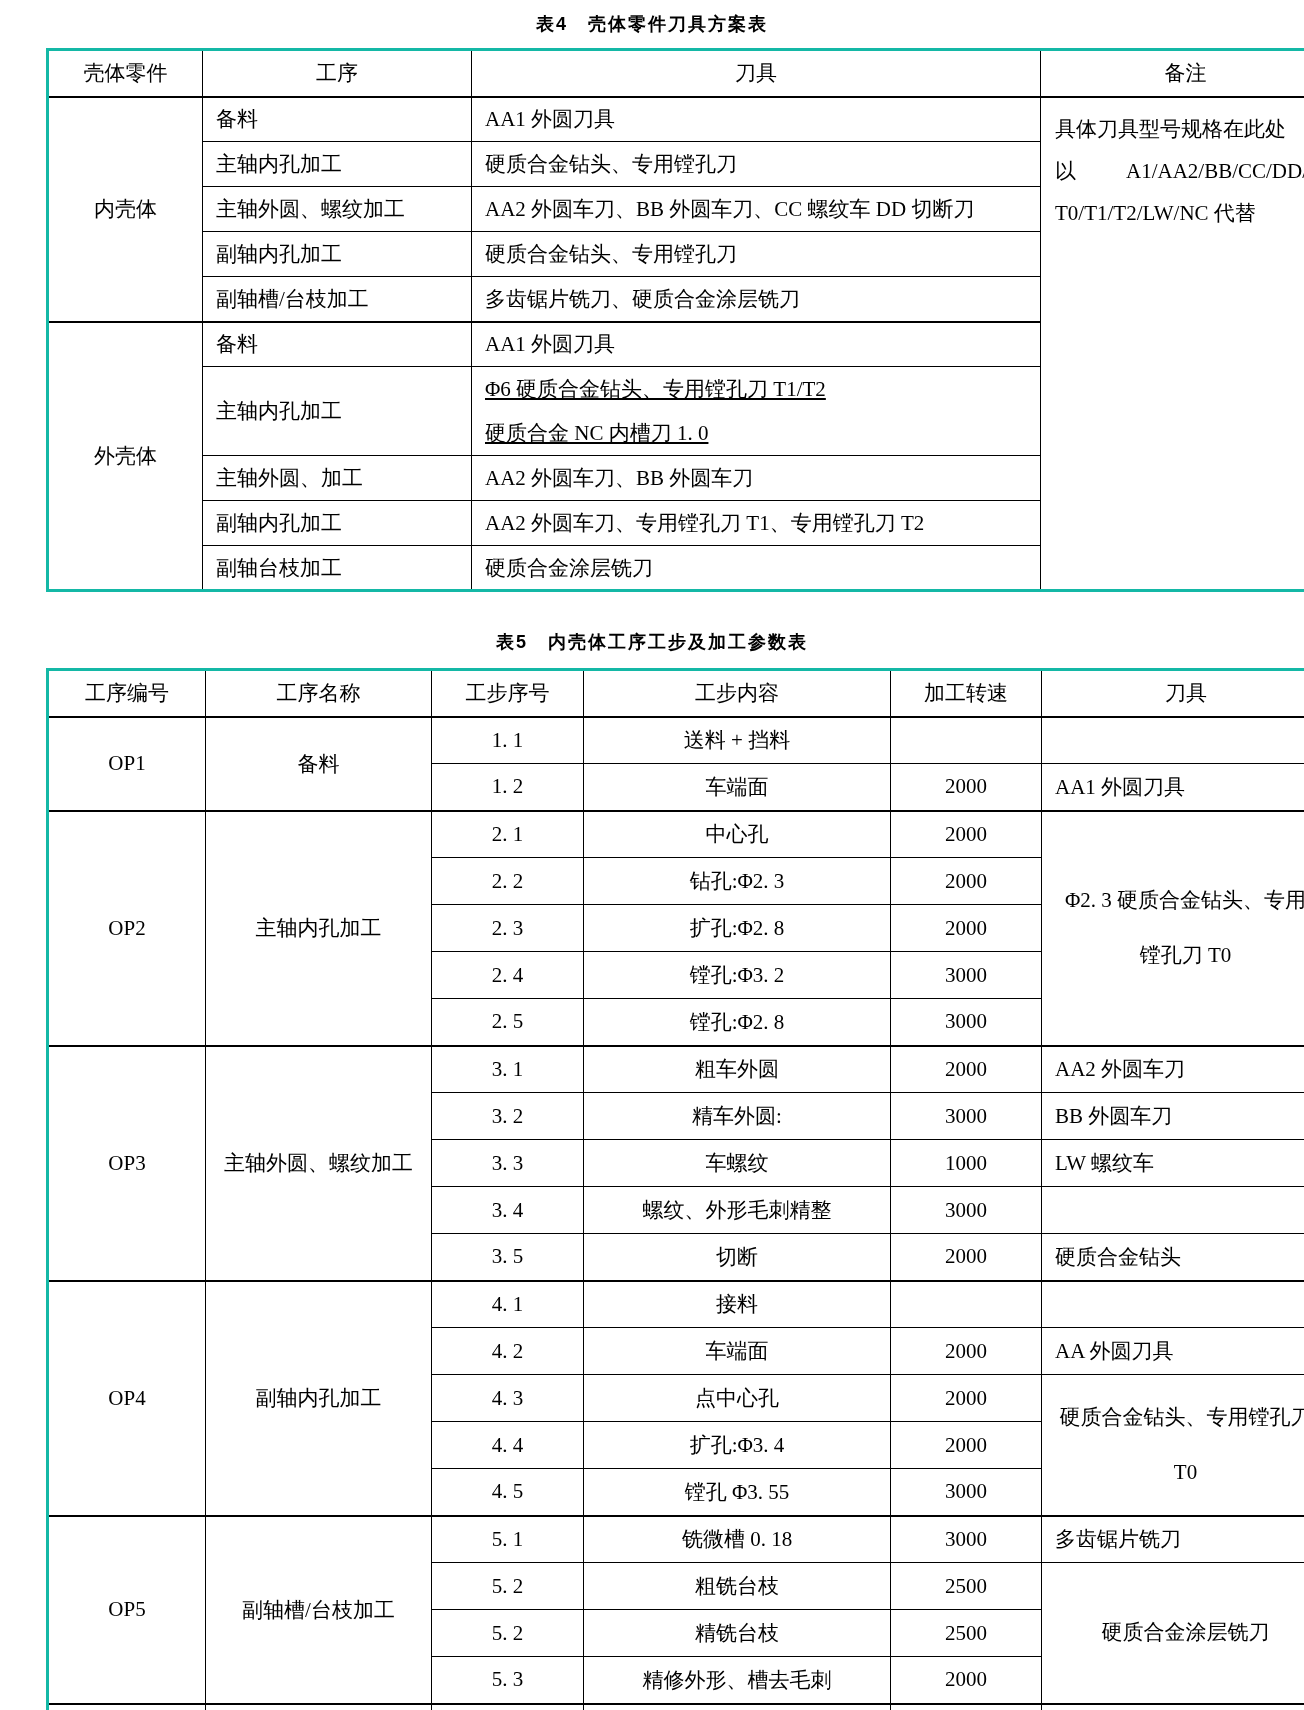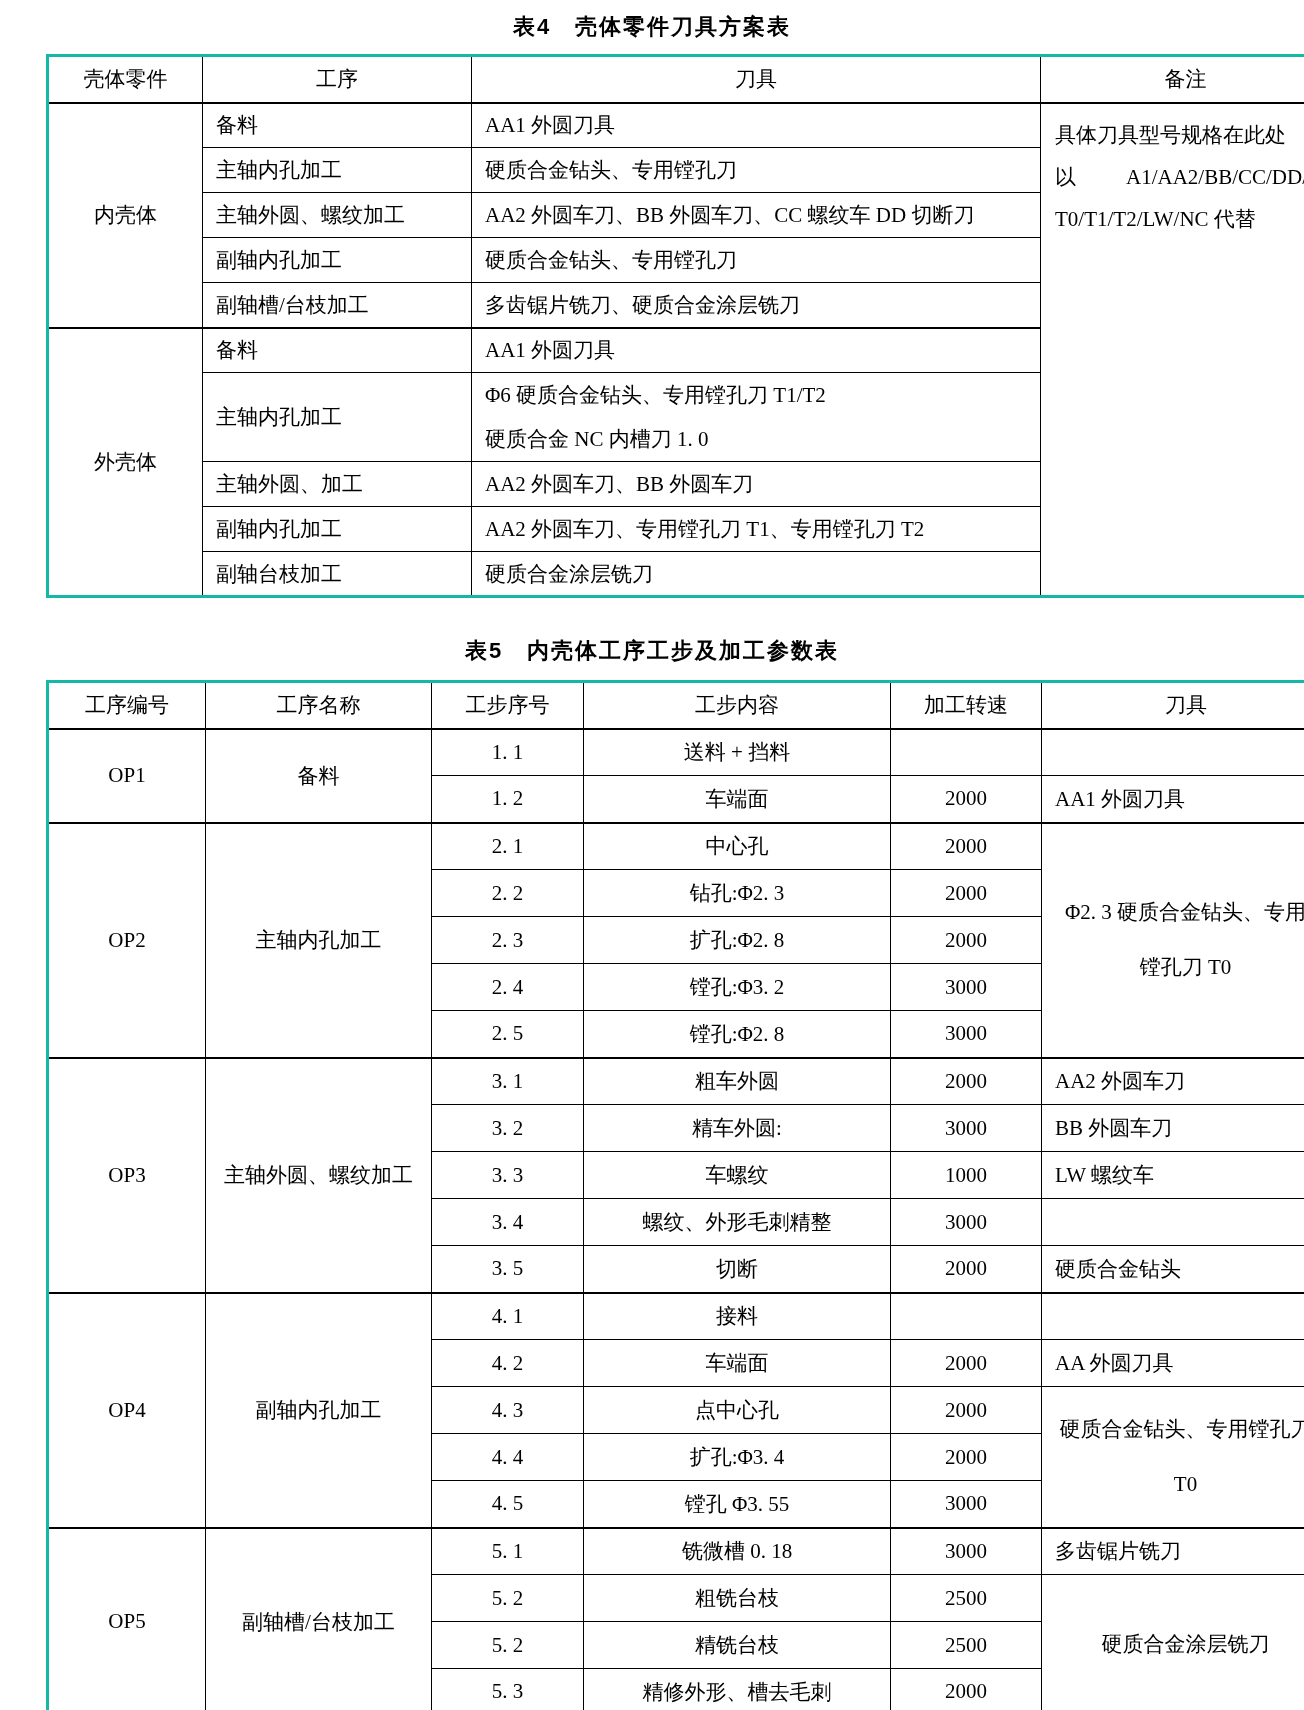--- a/index.html
+++ b/index.html
@@ -7,21 +7,21 @@
     width: 1304px; height: 1710px;
     font-family: "Liberation Serif", "DejaVu Serif", serif;
     color: #000;
   }
   .page { padding: 10px 10px 0 10px; }
 
   .tbl-title {
     text-align: center;
     font-family: "Liberation Sans", "DejaVu Sans", sans-serif;
     font-weight: bold;
-    font-size: 22px;
+    font-size: 18px;
     letter-spacing: 2px;
     margin: 2px 0 12px 0;
   }
   .tbl-title.second { margin: 38px 0 14px 0; }
 
   table {
     border-collapse: collapse;
     table-layout: fixed;
     width: 1284px;
     border: 3px solid #14b8a6;
@@ -39,21 +39,21 @@
   thead th { border-bottom: 2px solid #000; }
   tr.sec > td { border-top: 2.5px solid #000; }
 
   .t4 thead tr { height: 47px; }
   .t4 tbody tr { height: 45px; }
   .t4 tbody tr.row-tall { height: 88px; }
   .t5 thead tr { height: 47px; }
   .t5 tbody tr { height: 47px; }
 
   .la { text-align: left; padding-left: 13px; padding-right: 8px; }
-  .tool2line div { line-height: 44px; }
+  .tool2line div { line-height: 44px; text-decoration: underline; }
 
   td.remark {
     vertical-align: top;
     text-align: left;
     padding: 10px 22px 0 14px;
     line-height: 42px;
   }
   td.remark .jline { display: flex; justify-content: space-between; }
 
   td.tool-merged {

